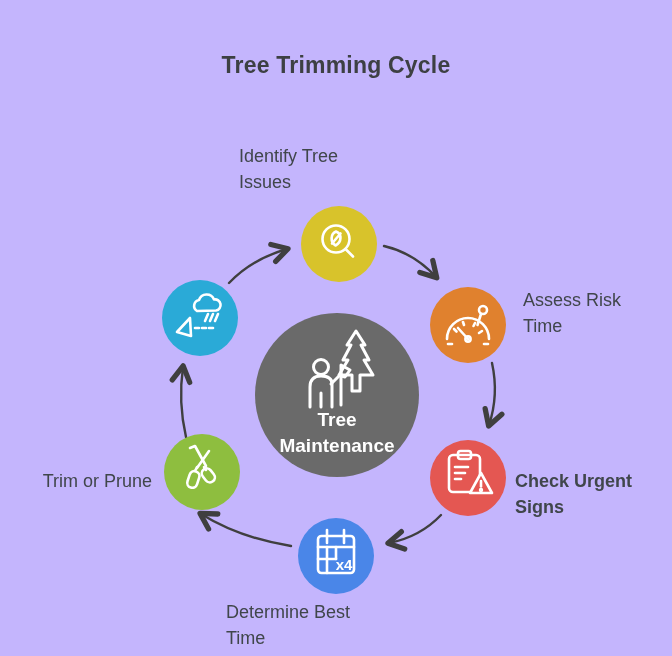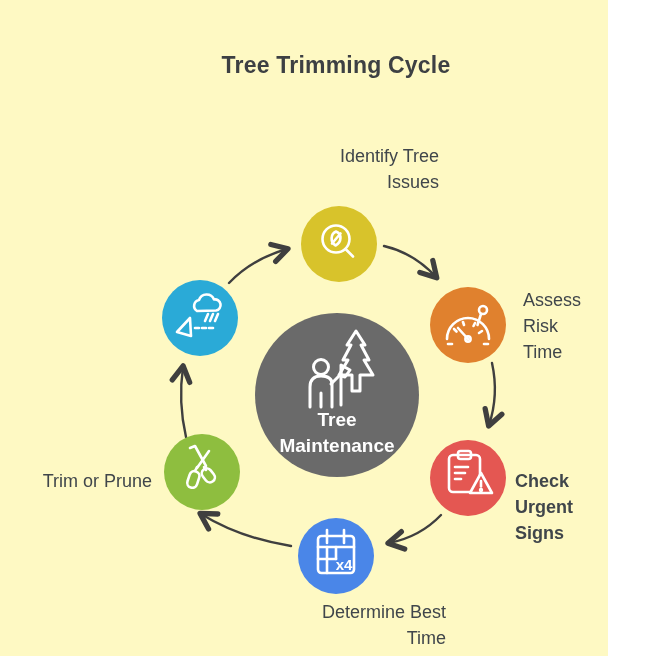--- a/index.html
+++ b/index.html
@@ -1,32 +1,32 @@
 <!DOCTYPE html>
 <html><head>
 <meta charset="utf-8">
 <style>
   html,body{margin:0;padding:0;background:#fff;}
   .canvas{
-    position:relative;width:608px;height:656px;background:#fef9c3;
+    position:relative;width:672px;height:656px;background:#c4b5fd;
     font-family:"Liberation Sans",sans-serif;overflow:hidden;
   }
   .title{
     position:absolute;top:52px;left:0;width:672px;text-align:center;
     font-size:23px;font-weight:bold;color:#3d4043;letter-spacing:.2px;
   }
   #arrows{position:absolute;left:0;top:0;width:672px;height:656px;}
   #arrows path{stroke:#3f3f3f;stroke-width:2.4;fill:none;stroke-linecap:round;}
   .node{position:absolute;width:76px;height:76px;}
   .node svg{display:block;}
   .icon{stroke:#ffffff;stroke-width:2.6;fill:none;stroke-linecap:round;stroke-linejoin:round;}
   .center-node{position:absolute;left:255px;top:313px;width:164px;height:164px;}
   .center-icon{stroke:#ffffff;stroke-width:3;fill:none;stroke-linecap:round;stroke-linejoin:round;}
   .label{position:absolute;font-size:18px;line-height:26px;color:#40464b;}
-  .ta-c{text-align:right;} .ta-r{text-align:right;}
+  .ta-c{text-align:left;} .ta-r{text-align:right;}
   .center-label{fill:#ffffff;font-weight:bold;font-size:19px;text-anchor:middle;font-family:"Liberation Sans",sans-serif;}
 </style>
 </head>
 <body>
 
 <div class="canvas">
 
   <div class="title">Tree Trimming Cycle</div>
 
   <svg id="arrows" viewBox="0 0 672 656">

